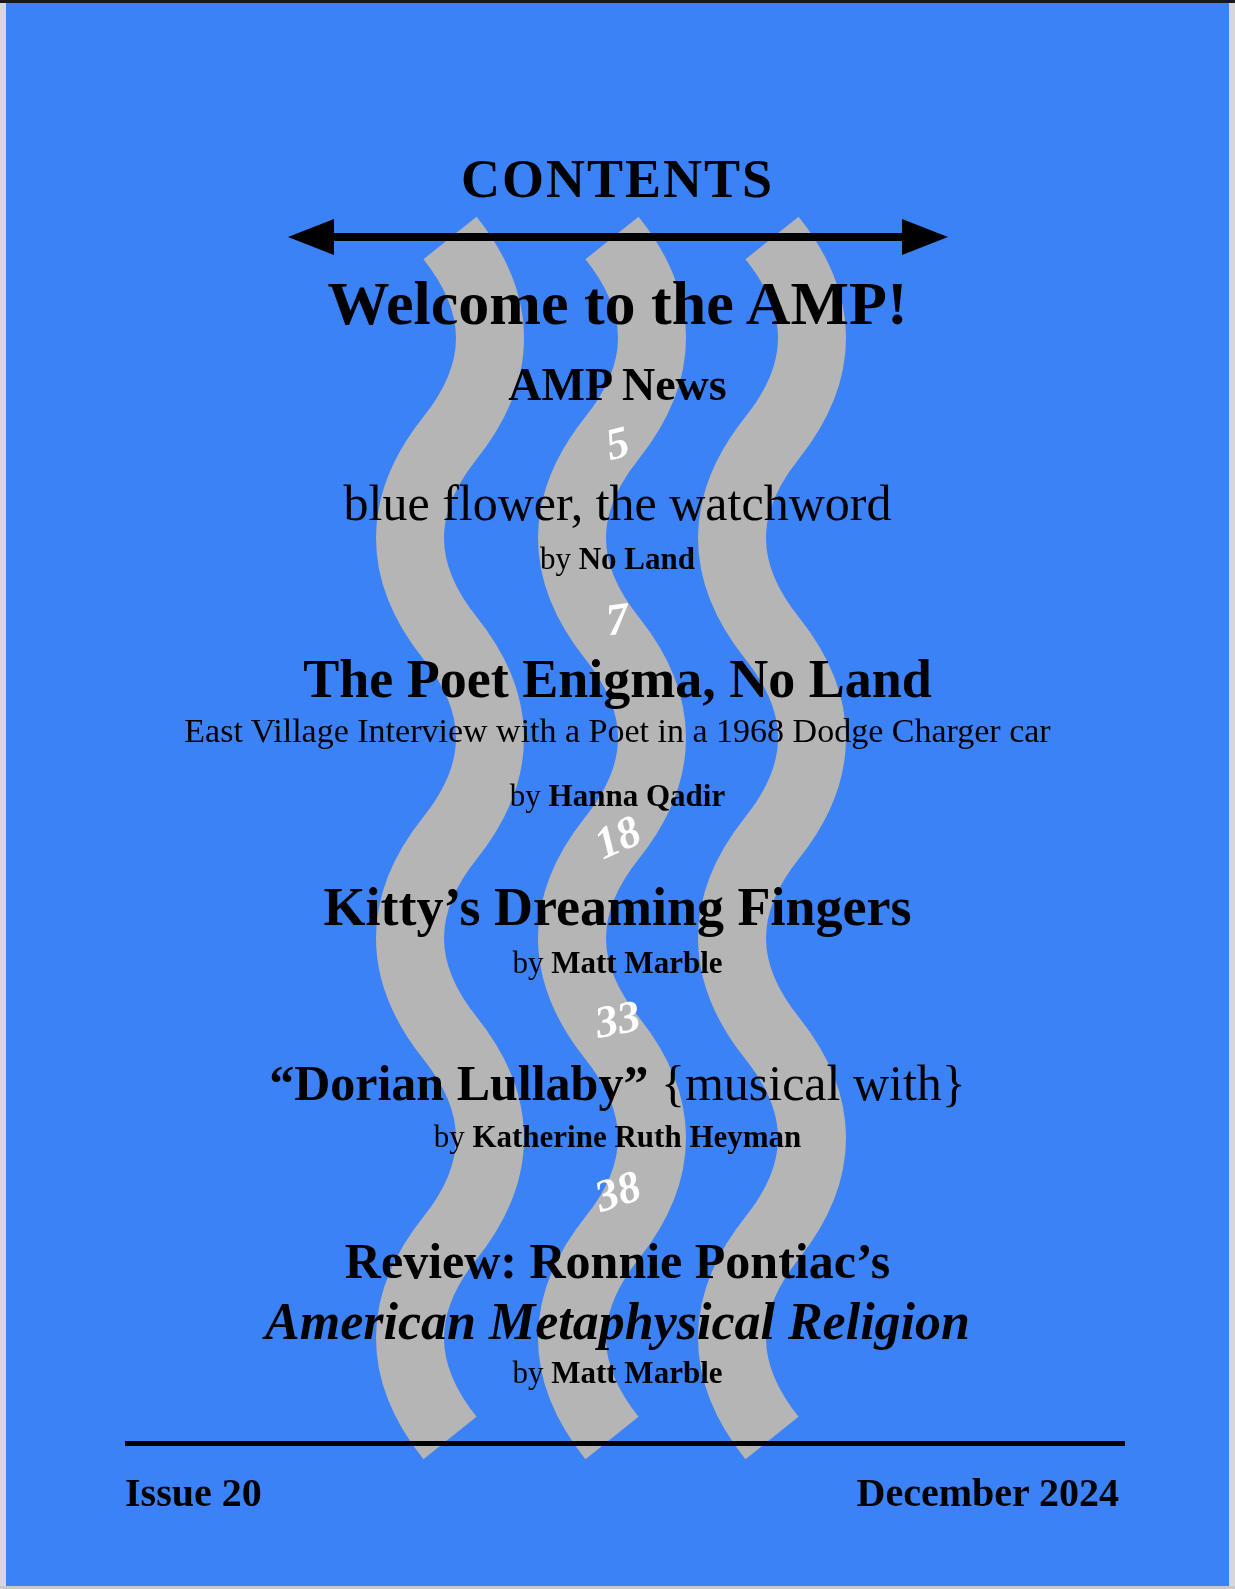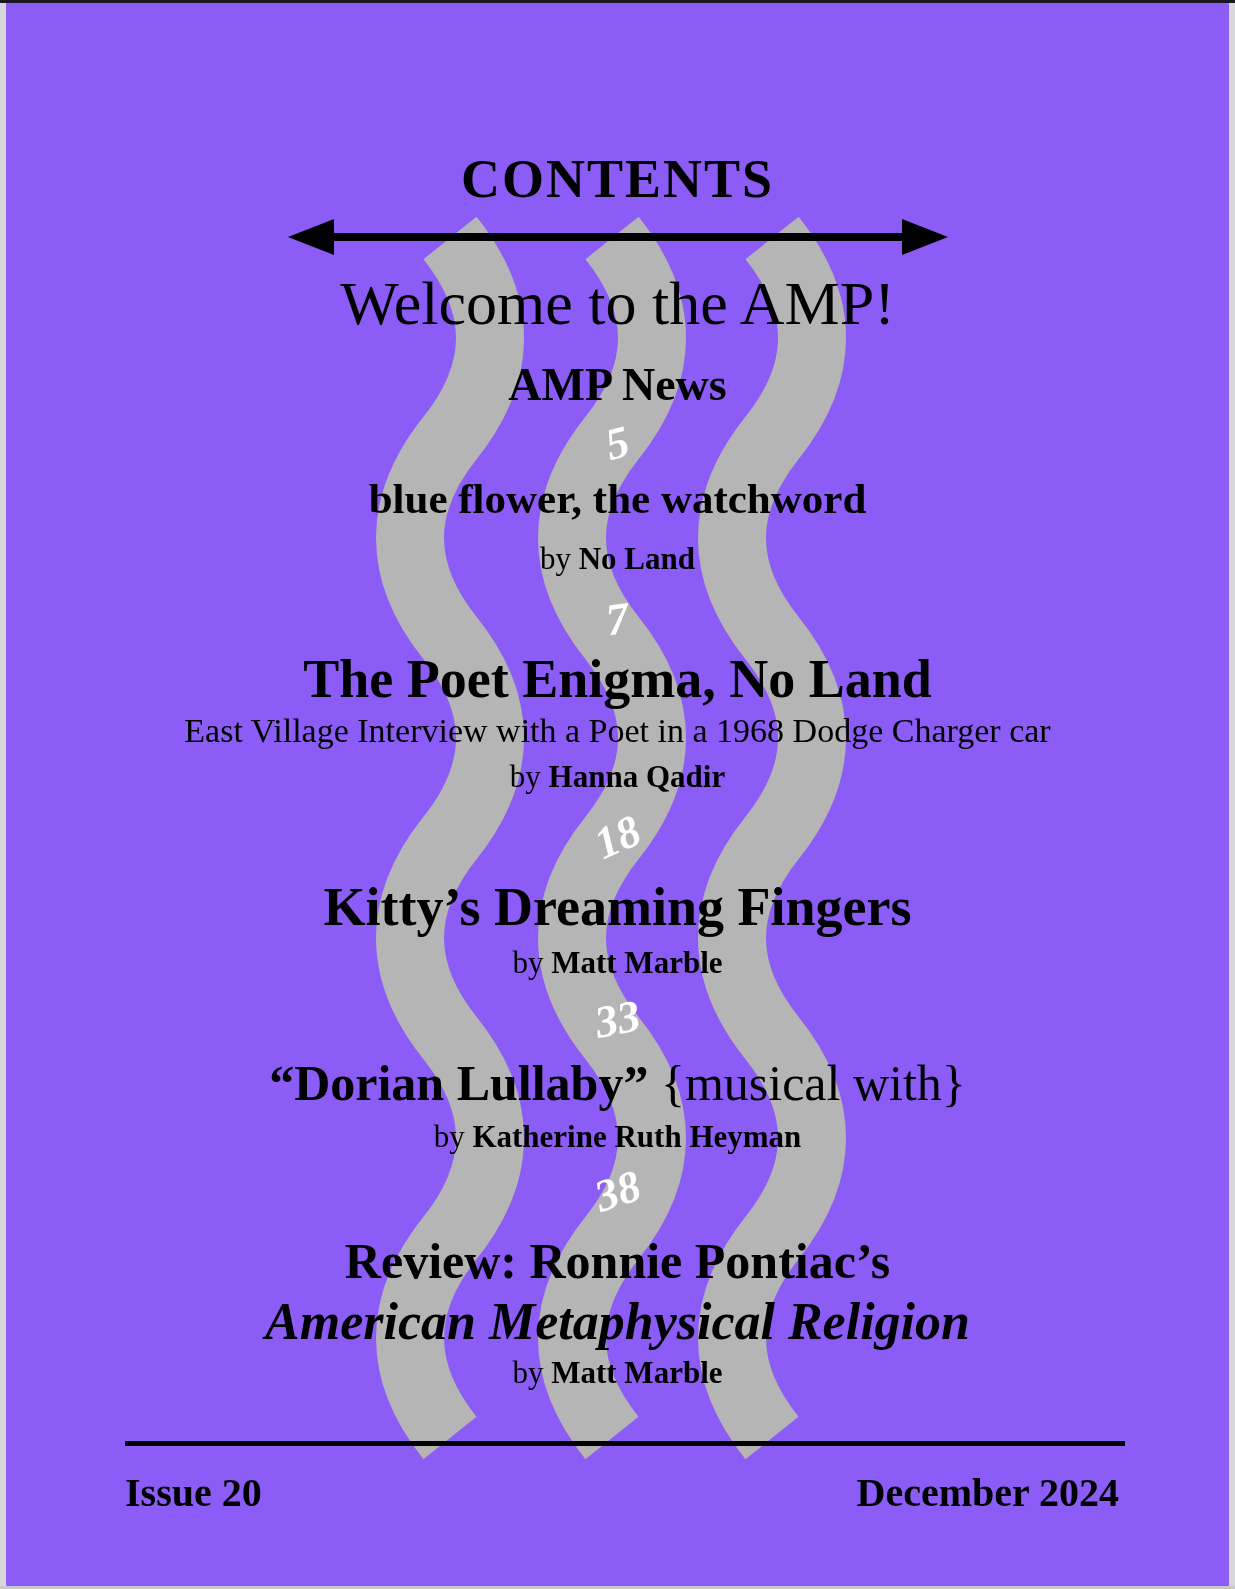--- a/index.html
+++ b/index.html
@@ -5,45 +5,45 @@
   html,body{margin:0;padding:0;background:#ffffff;}
   body{width:1235px;height:1589px;position:relative;overflow:hidden;
        font-family:"Liberation Serif","DejaVu Serif",serif;color:#000;}
 
   
   .edge-top{position:absolute;left:0;top:0;width:1235px;height:3px;background:#181820;}
   .edge-bottom{position:absolute;left:0;top:1586px;width:1235px;height:3px;background:#c9c9cd;}
   .edge-left{position:absolute;left:0;top:3px;width:6px;height:1583px;background:#d7d7db;}
   .edge-right{position:absolute;left:1229px;top:3px;width:6px;height:1583px;background:#d7d7db;}
 
-  .page{position:absolute;left:6px;top:3px;width:1223px;height:1583px;background:#8b5cf6;}
+  .page{position:absolute;left:6px;top:3px;width:1223px;height:1583px;background:#3b82f6;}
 
   .stripes{position:absolute;left:0;top:0;pointer-events:none;}
 
   .block{position:absolute;left:0;right:0;text-align:center;line-height:1.04;white-space:nowrap;}
 
   .contents-title{top:148px;font-size:54px;font-weight:bold;letter-spacing:2px;}
   .arrow-wrap{position:absolute;top:214px;left:0;right:0;text-align:center;height:40px;}
 
-  .t-welcome{top:268px;font-size:62px;font-weight:normal;}
+  .t-welcome{top:268px;font-size:62px;font-weight:bold;}
   .t-ampnews{top:358px;font-size:46px;font-weight:bold;}
-  .t-blueflower{top:474px;font-size:43px;font-weight:bold;}
+  .t-blueflower{top:474px;font-size:50px;font-weight:normal;}
   .t-poet{top:648px;font-size:54px;font-weight:bold;}
   .t-eastvillage{top:710px;font-size:34px;font-weight:normal;}
   .t-kitty{top:876px;font-size:54px;font-weight:bold;}
   .t-dorian{top:1054px;font-size:50px;}
   .t-dorian .bold-part{font-weight:bold;}
   .t-dorian .reg-part{font-weight:normal;}
   .t-review1{top:1232px;font-size:50px;font-weight:bold;}
   .t-review2{top:1292px;font-size:52px;font-weight:bold;font-style:italic;}
 
   .byline{font-size:31px;font-weight:normal;}
   .byline b{font-weight:bold;}
   .by-blueflower{top:540px;}
-  .by-poet{top:758px;}
+  .by-poet{top:777px;}
   .by-kitty{top:944px;}
   .by-dorian{top:1118px;}
   .by-review{top:1354px;}
 
   .pnum{position:absolute;left:0;right:0;text-align:center;color:#fff;
         font-style:italic;font-weight:bold;font-size:45px;}
   .pnum span{display:inline-block;}
   .p5{top:414px;}  .p5 span{transform:rotate(-14deg);}
   .p7{top:590px;}  .p7 span{transform:rotate(-8deg);}
   .p18{top:808px;} .p18 span{transform:rotate(-24deg);}

